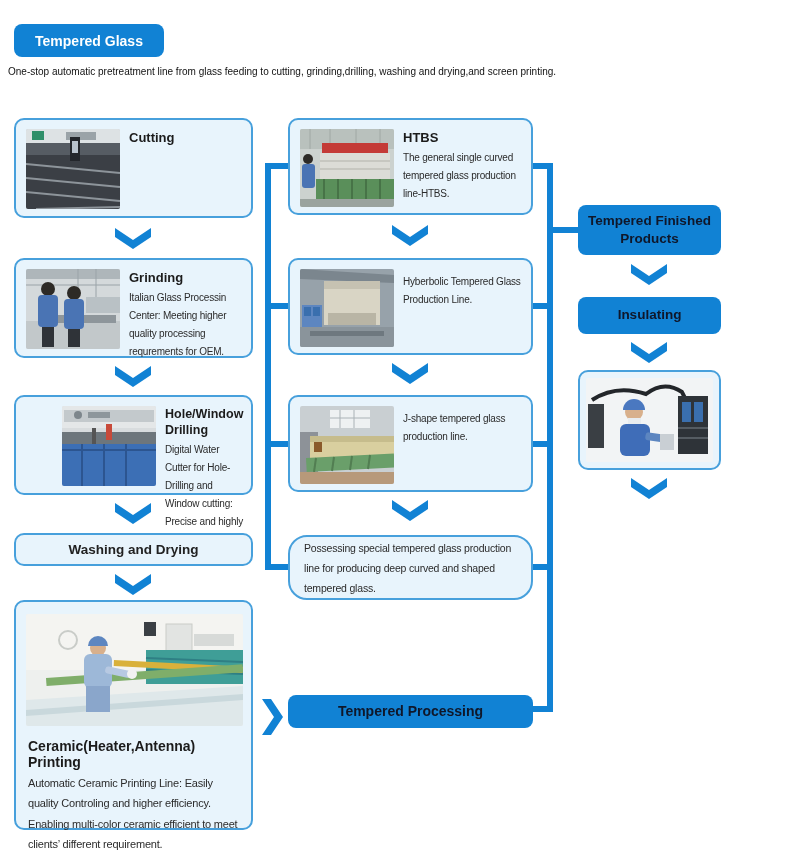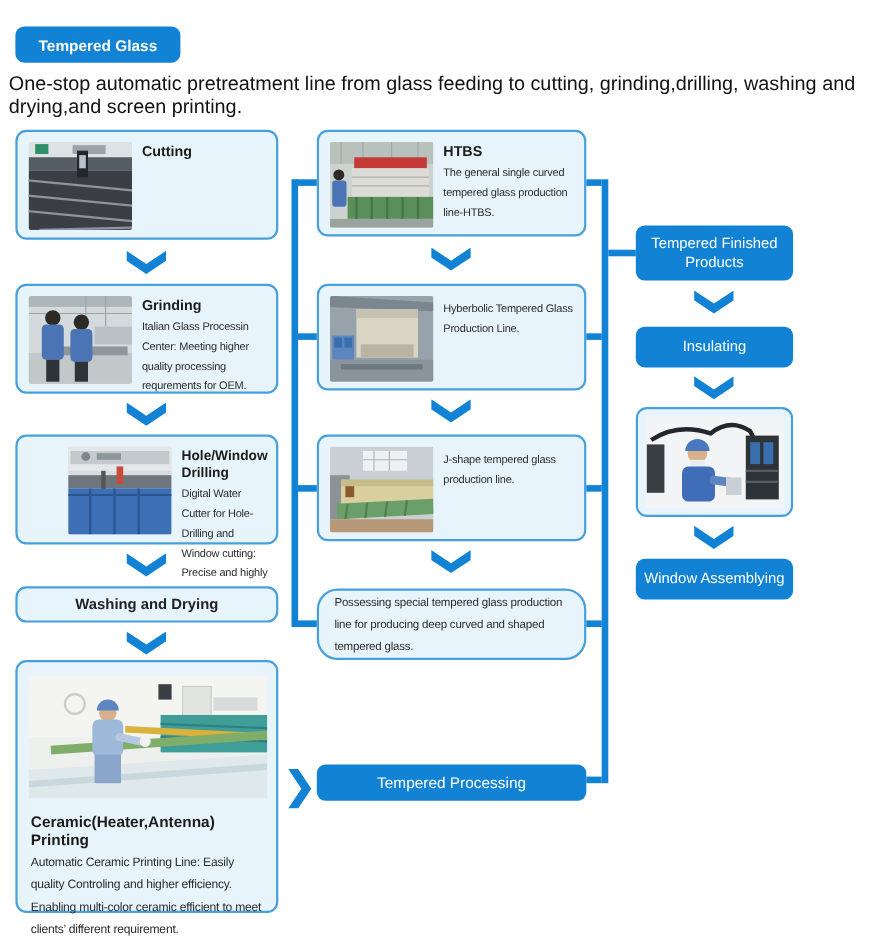--- a/index.html
+++ b/index.html
@@ -2,34 +2,34 @@
 <html><head>
 <meta charset="utf-8">
 <style>
   html,body{margin:0;padding:0;background:#ffffff;}
   body{font-family:"Liberation Sans", sans-serif;}
   .canvas{position:relative;width:800px;height:854px;background:#fff;overflow:hidden;}
 
   
   .hdr-btn{position:absolute;left:14px;top:24px;width:150px;height:33px;background:#1182d4;
     border-radius:8px;color:#fff;font-size:14px;font-weight:bold;display:flex;align-items:center;justify-content:center;}
-  .subtitle{position:absolute;left:8px;top:66px;width:790px;font-size:18px;color:#111;}
+  .subtitle{position:absolute;left:8px;top:66px;width:790px;font-size:10px;color:#111;}
 
   
   .fbox{position:absolute;background:#e8f4fc;border:2px solid #47a0dc;border-radius:10px;box-sizing:border-box;}
   .rowbox{display:flex;align-items:flex-start;padding:9px 8px 8px 10px;justify-content:space-between;}
   .photo{flex:0 0 auto;border-radius:2px;overflow:hidden;}
   .btxt{margin-left:9px;width:122px;}
   .btitle{font-size:13px;font-weight:bold;color:#1b1b1b;line-height:1.25;margin-top:1px;}
   .bdesc{font-size:10px;letter-spacing:-0.2px;color:#2b2b2b;line-height:1.8;margin-top:3px;}
   .label-box{display:flex;align-items:center;justify-content:center;font-size:13.5px;font-weight:bold;color:#222;}
   .text-box{padding:2px 14px;box-sizing:border-box;border-radius:19px;}
 
   
-  .blue-btn{position:absolute;background:#1182d4;border-radius:8px;color:#ffffff;font-weight:normal;
+  .blue-btn{position:absolute;background:#1182d4;border-radius:8px;color:#0f172a;font-weight:bold;
     display:flex;align-items:center;justify-content:center;text-align:center;line-height:1.35;}
 
   
   .cline{position:absolute;background:#1182d4;}
   .arr{position:absolute;}
 
   
   .bigbox{padding:12px 10px 8px 10px;box-sizing:border-box;}
   .bigtitle{font-size:14px;font-weight:bold;color:#1b1b1b;margin:8px 2px 0 2px;}
   .bigdesc{font-size:11px;letter-spacing:-0.2px;color:#2b2b2b;line-height:1.85;margin:3px 2px 0 2px;}
@@ -317,17 +317,14 @@
       <rect x="34" y="46" width="30" height="32" rx="6" fill="#3f6db8"></rect>
       <rect x="60" y="54" width="22" height="8" rx="3" fill="#5d86c0" transform="rotate(8 60 54)"></rect>
       <rect x="74" y="56" width="14" height="16" fill="#c9cfd4"></rect>
     </svg>
   </div>
 
   <svg class="arr" style="left:631px;top:478px;" width="36" height="22" viewBox="0 0 36 22">
       <polygon points="0,0 18,12 36,0 36,9 18,21 0,9" fill="#1182d4"></polygon>
     </svg>
 
-  <div class="blue-btn" style="left:578px;top:508px;width:143px;height:37px;font-size:13.5px;">
-    <span>Window Assemblying</span>
-  </div>
 
 </div>
 
 </body></html>

